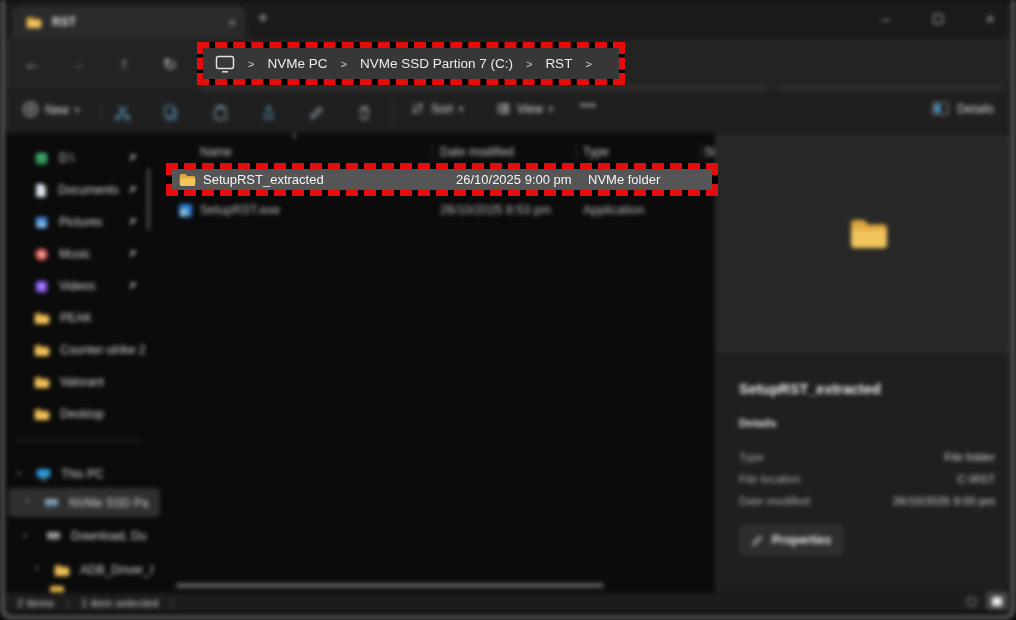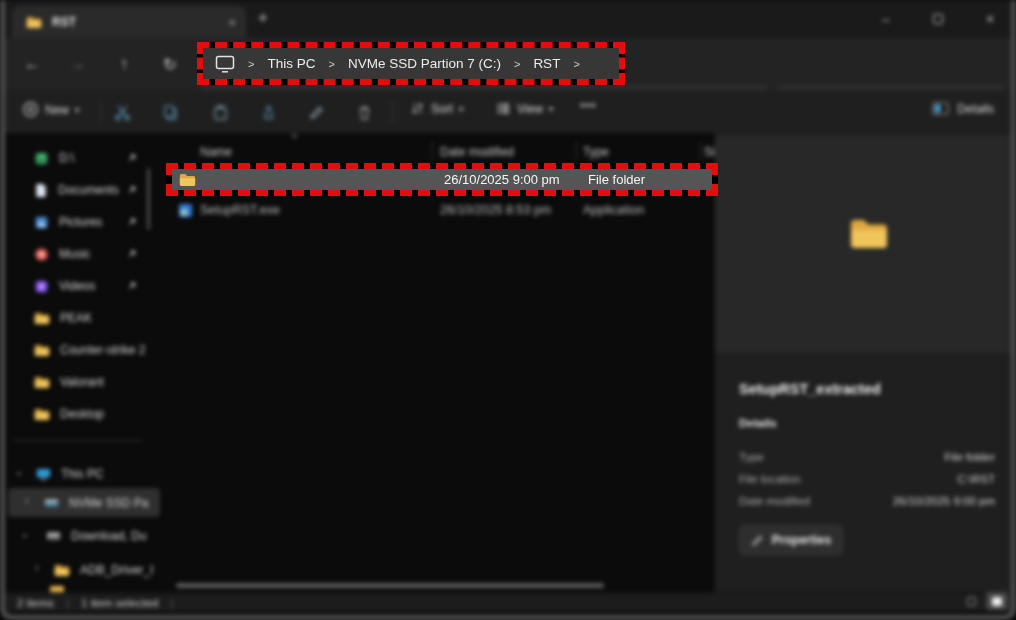--- a/index.html
+++ b/index.html
@@ -398,34 +398,35 @@
     <div class="frame"></div>
   </div>
 
   <div class="anno anno-addr">
     <div class="inner">
       <svg width="20" height="18" viewBox="0 0 20 18">
           <rect x="1.5" y="1.5" width="17" height="12" rx="2" fill="none" stroke="#e2e2e2" stroke-width="1.5"></rect>
           <path d="M7 16.8h6" stroke="#e2e2e2" stroke-width="1.5"></path>
         </svg>
       <span class="bchev">&gt;</span>
-      <span>This PC</span>
+      <span>NVMe PC</span>
       <span class="bchev">&gt;</span>
       <span>NVMe SSD Partion 7 (C:)</span>
       <span class="bchev">&gt;</span>
       <span>RST</span>
       <span class="bchev">&gt;</span>
     </div>
   </div>
 
   <div class="anno anno-row">
     <div class="inner">
       <span class="cell" style="left:7px">
           <svg width="17" height="14" viewBox="0 0 20 16">
             <path d="M1 3a2 2 0 0 1 2-2h4.5l2 2.3H17a2 2 0 0 1 2 2V13a2 2 0 0 1-2 2H3a2 2 0 0 1-2-2Z" fill="#dfa93f"></path>
             <path d="M1 6h18v7a2 2 0 0 1-2 2H3a2 2 0 0 1-2-2Z" fill="#f0c55c"></path>
           </svg>
         </span>
-      <span class="cell" style="left:272px">26/10/2025 9:00 pm</span>
-      <span class="cell" style="left:416px">File folder</span>
+      <span class="cell" style="left:31px">SetupRST_extracted</span>
+      <span class="cell" style="left:284px">26/10/2025 9:00 pm</span>
+      <span class="cell" style="left:416px">NVMe folder</span>
     </div>
   </div>
 </div>
 
 </body></html>

